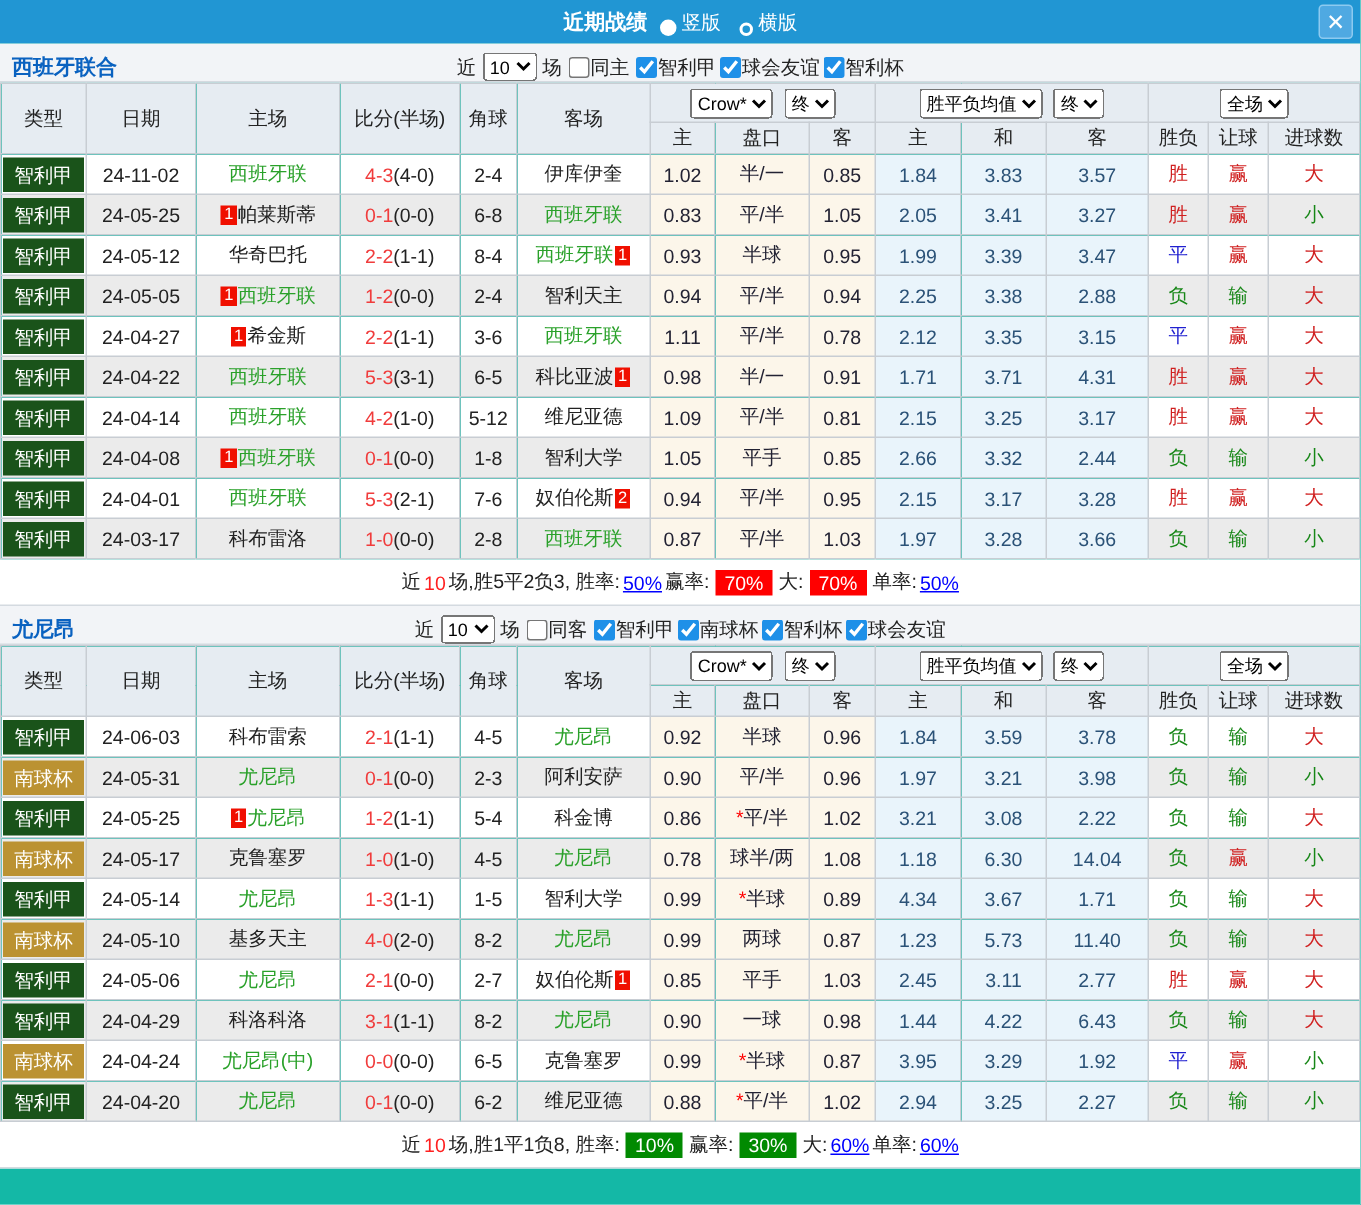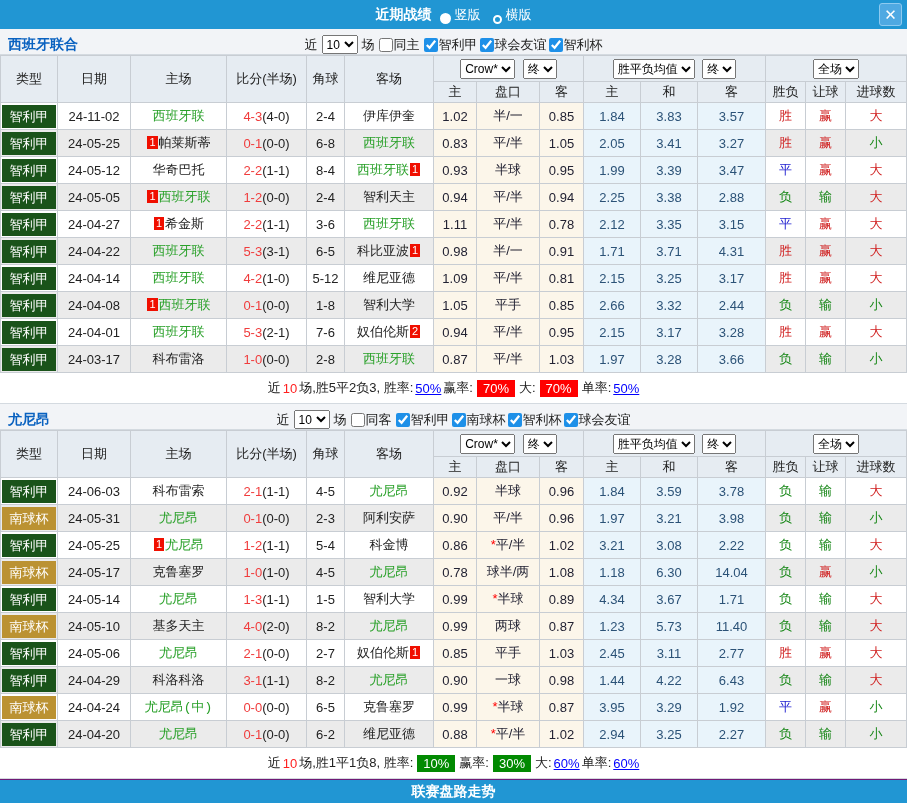--- a/index.html
+++ b/index.html
@@ -1,18 +1,18 @@
 <!DOCTYPE html>
 <html><head>
 <meta charset="utf-8">
 <style>
   * { margin:0; padding:0; box-sizing:border-box; }
   html,body { width:907px; }
   body { font-family:"Liberation Sans","DejaVu Sans",sans-serif; font-size:13px; color:#222; background:#fff; }
-  .wrap { width:907px; height:803px; border:0; display:flex; flex-direction:column; overflow:hidden; background:#701a75; }
+  .wrap { width:907px; height:803px; border:0; display:flex; flex-direction:column; overflow:hidden; background:#14b8a6; }
 
   
   .titlebar { height:29px; background:#2196d3; color:#fff; position:relative; display:flex; align-items:center; justify-content:center; gap:8px; flex:0 0 auto; }
   .titlebar .ttl { font-weight:bold; font-size:14px; }
   .radio-group { display:flex; align-items:center; gap:12px; }
   .radio-item { display:flex; align-items:flex-end; gap:4px; cursor:pointer; font-size:13px; }
   .rdot { width:11px; height:11px; border-radius:50%; display:inline-block; }
   .rdot.sel { background:#fff; }
   .rdot.un { background:transparent; border:2px solid #fff; width:9px; height:9px; }
   .closebtn { position:absolute; right:5px; top:3px; width:23px; height:23px; background:#4fa9e2; border:1px solid #8dcaf0; border-radius:3px; color:#fff; font-size:15px; font-weight:bold; display:flex; align-items:center; justify-content:center; cursor:pointer; }
@@ -31,21 +31,21 @@
   thead tr.grp th { height:26px; }
   thead select { font-size:12px; height:20px; margin:0 2px; }
   tbody td { height:27px; font-size:13px; }
   tbody tr.even td { background:#ebebeb; }
   tbody tr.odd td { background:#ffffff; }
   td.cream { background:#fcf6ea !important; color:#223; }
   td.lblue { background:#e9f4fb !important; color:#2b5277; }
   .league { margin:1px; height:23px; line-height:23px; color:#fff; font-size:13px; }
   .lg-green { background:#1a531a; }
   .lg-gold { background:#bb9232; }
-  .tname { color:#222;font-family:Liberation Mono, monospace; }
+  .tname { color:#222; }
   .tname.green { color:#2aa12a; }
   .card { display:inline-block; background:#f00f00; color:#fff; font-size:11px; line-height:13px; padding:0 2px; margin:0 1px; vertical-align:1px; }
   .ft { color:#f03c3c; }
   .ht { color:#222; }
   .star { color:#f00; }
   .c-r { color:#d02020; }
   .c-b { color:#2020d0; }
   .c-g { color:#178717; }
 
   
@@ -638,15 +638,14 @@
       <span>场,胜1平1负8, 胜率:</span>
       <span class="green-badge">10%</span>
       <span> 赢率:</span>
       <span class="green-badge">30%</span>
       <span> 大:</span>
       <span class="blue-text">60%</span>
       <span> 单率:</span>
       <span class="blue-text">60%</span>
     </div>
 
-  <div class="footer">联赛盘路走势</div>
 
 </div>
 
 </body></html>

